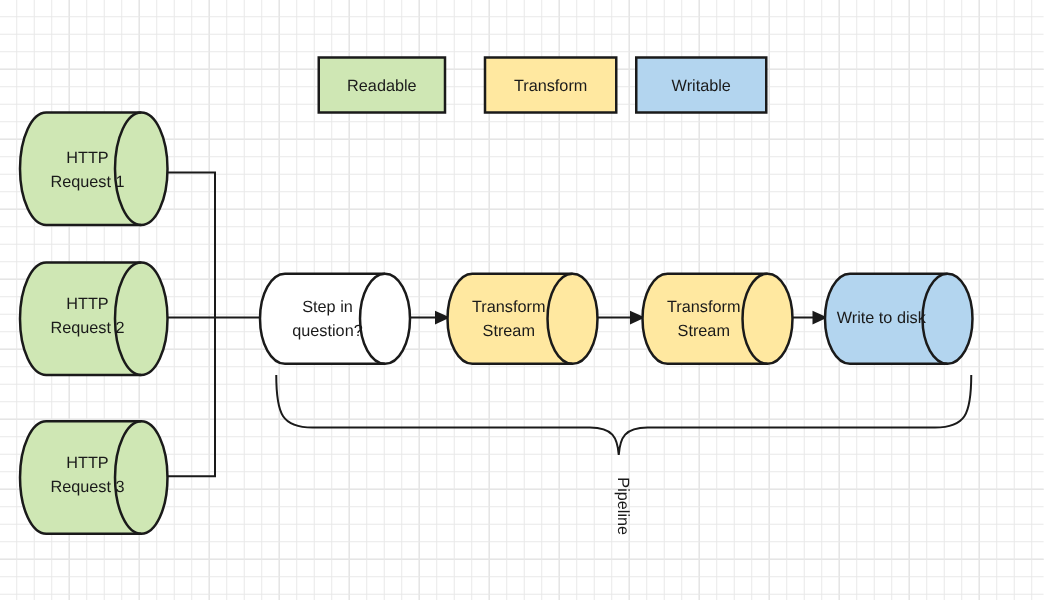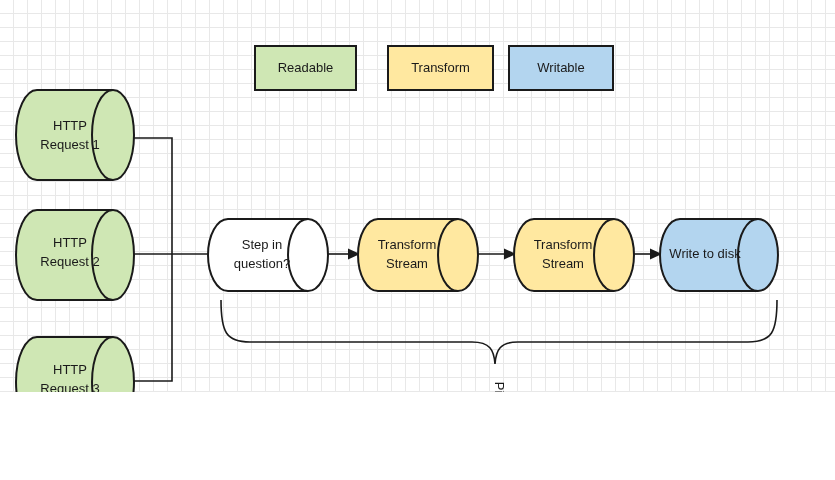--- a/index.html
+++ b/index.html
@@ -7,21 +7,21 @@
     margin: 0;
     padding: 0;
     background: #ffffff;
   }
   body {
     font-family: "Liberation Sans", sans-serif;
   }
   #canvas {
     position: relative;
     width: 835px;
-    height: 392px;
+    height: 480px;
     overflow: hidden;
     background-color: #ffffff;
     background-image:
       linear-gradient(to right, #e8e8e8 1px, transparent 1px),
       linear-gradient(to bottom, #e8e8e8 1px, transparent 1px),
       linear-gradient(to right, #d0d0d0 1px, transparent 1px),
       linear-gradient(to bottom, #d0d0d0 1px, transparent 1px);
     background-size:
       14px 14px,
       14px 14px,

